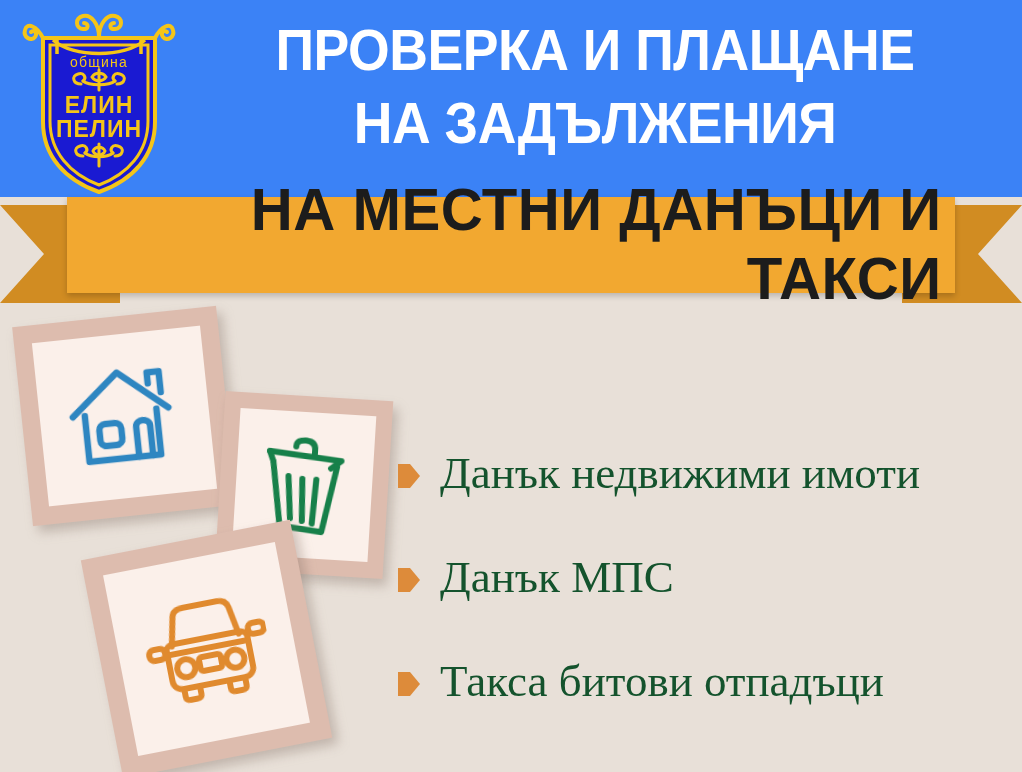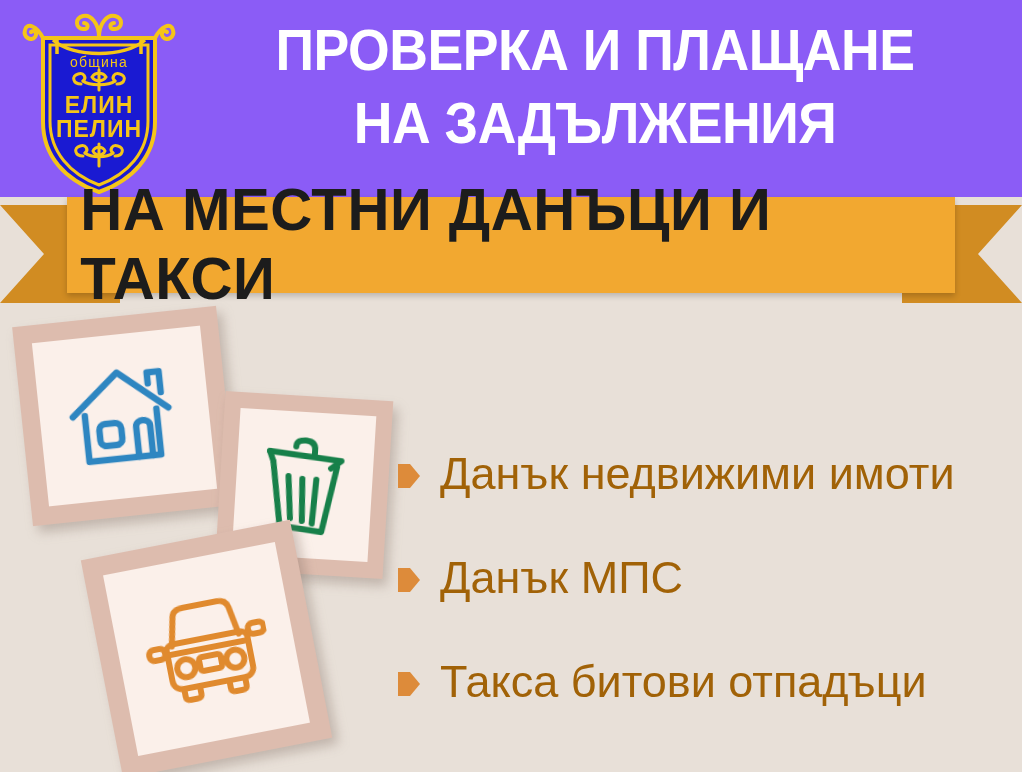--- a/index.html
+++ b/index.html
@@ -12,21 +12,21 @@
   }
   #poster{
     position:absolute;left:0;top:0;width:1022px;height:772px;
     background:#e8e0d8;
     overflow:hidden;
   }
 
   
   .header{
     position:absolute;left:0;top:0;width:1022px;height:197px;
-    background:#8b5cf6;
+    background:#3b82f6;
     z-index:2;
   }
   .header-title{
     position:absolute;left:175px;top:14px;width:840px;
     color:#ffffff;
     font-family:"Liberation Sans", sans-serif;
     font-weight:bold;
     font-size:57px;
     line-height:73px;
     letter-spacing:-0.5px;
@@ -40,20 +40,21 @@
   .logo{
     position:absolute;left:21px;top:4px;width:156px;height:190px;
     z-index:3;
   }
   .logo svg{display:block;}
 
   
   .ribbon{
     position:absolute;left:0;top:197px;width:1022px;height:110px;
     z-index:4;
+    text-align:right;
   }
   .ribbon-tail{
     position:absolute;top:0;width:120px;height:106px;
     background:#d18c22;
   }
   .ribbon-tail.left{
     left:0;
     clip-path:polygon(0 8px,120px 8px,120px 106px,0 106px,44px 57px);
   }
   .ribbon-tail.right{
@@ -128,23 +129,23 @@
     height:104px;
   }
   .bullet{
     width:22px;height:24px;flex:0 0 22px;
     background:#dd8b3a;
     clip-path:polygon(0 0,12px 0,22px 12px,12px 24px,0 24px);
     margin-right:20px;
     margin-top:4px;
   }
   .list-label{
-    font-family:Liberation Sans, sans-serif;
+    font-family:Liberation Serif, serif;
     font-size:45px;
-    color:#a16207;
+    color:#14532d;
     line-height:1.05;
     white-space:nowrap;
   }
 </style>
 </head>
 <body>
 
 <div id="poster">
 
   <div class="header">

